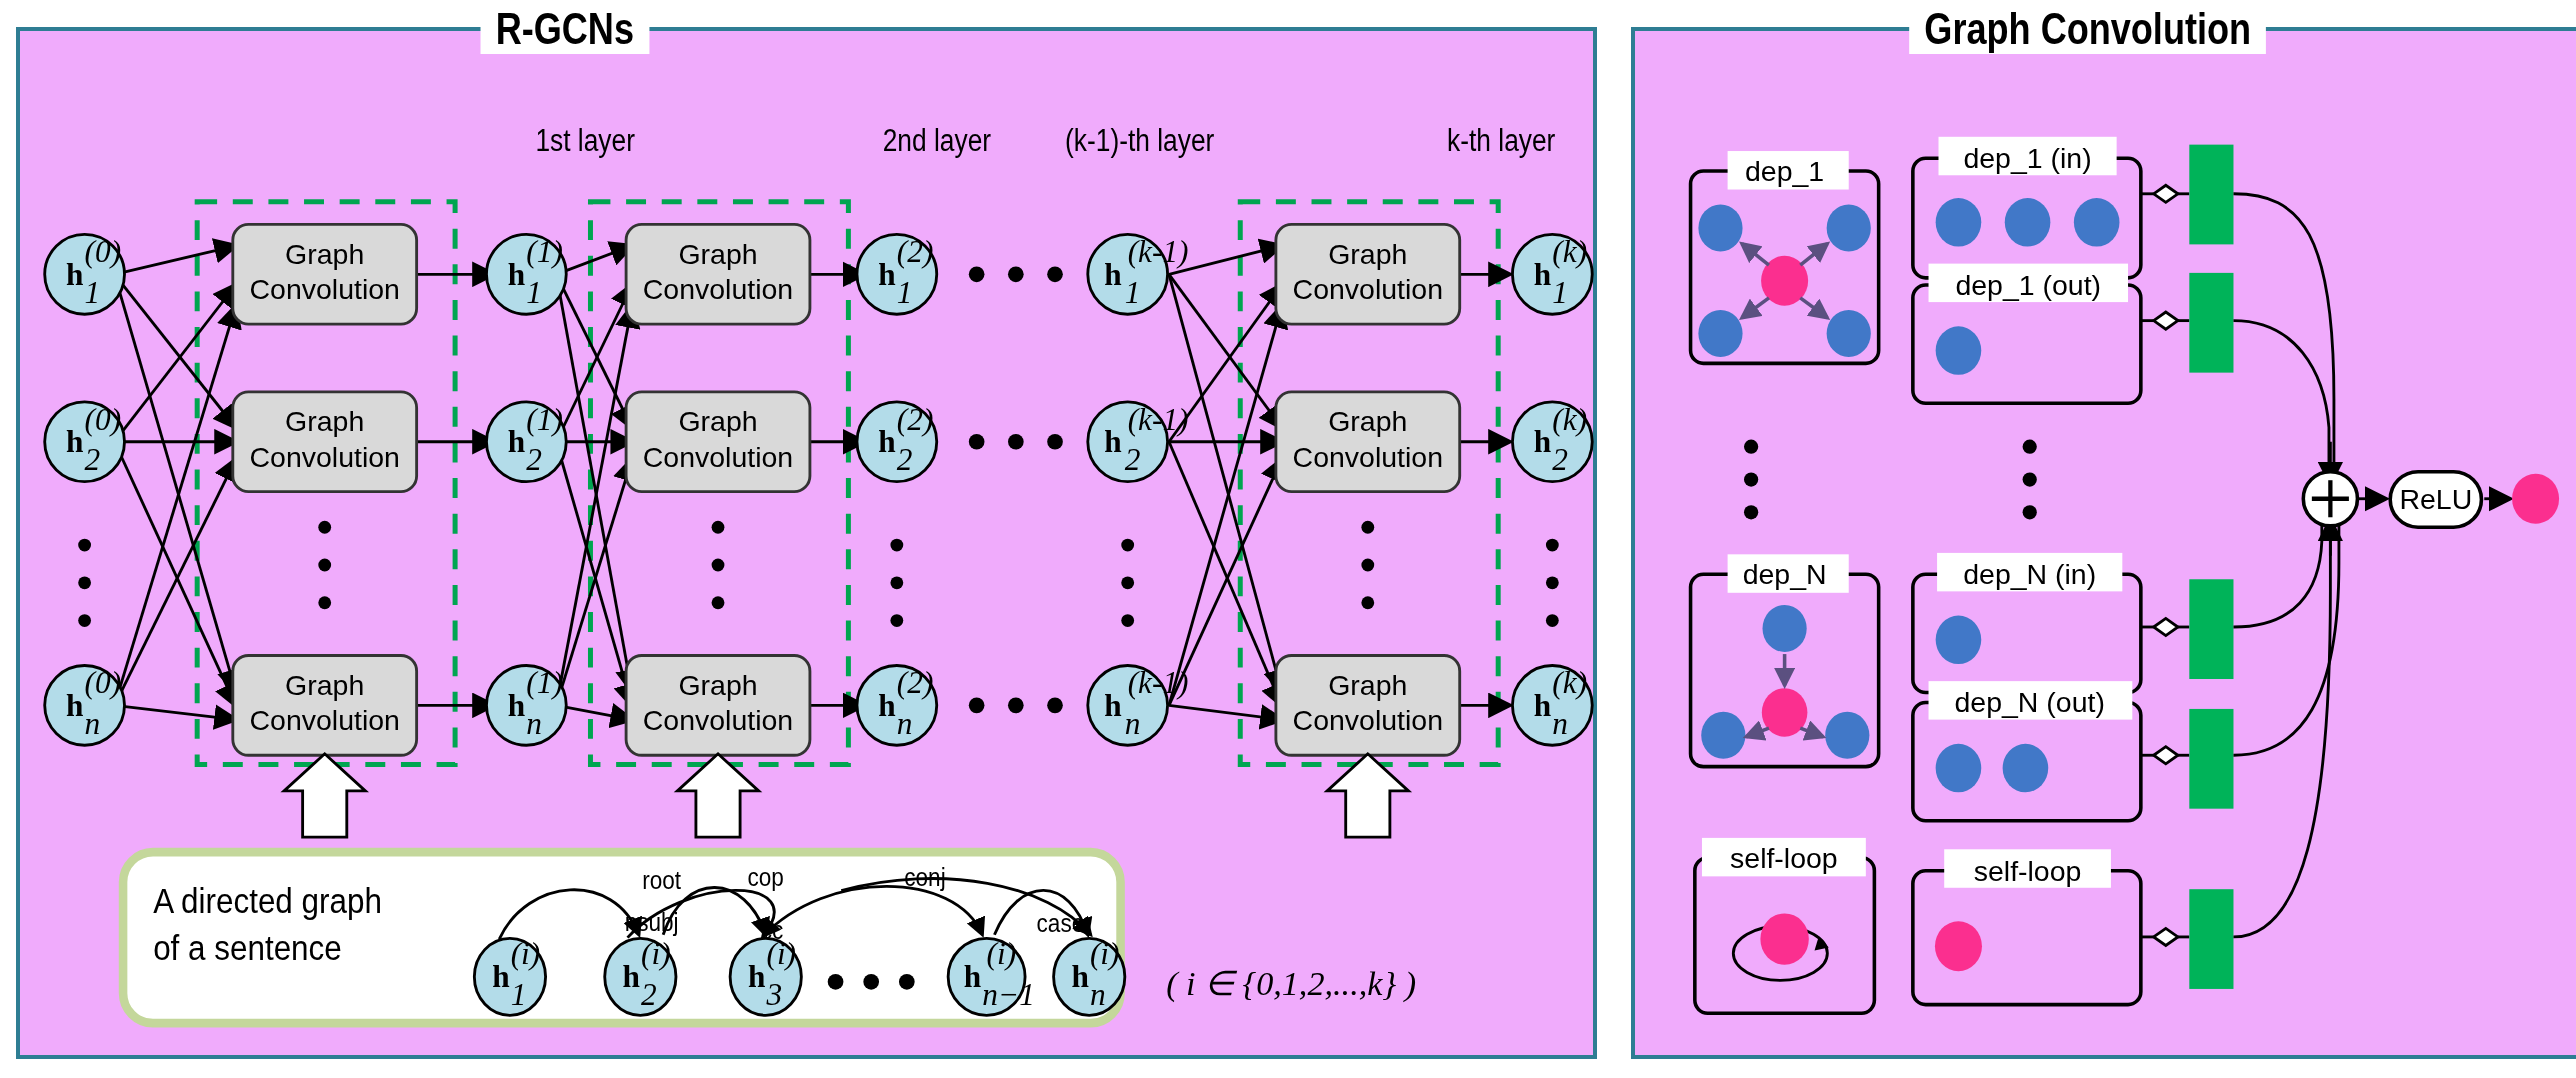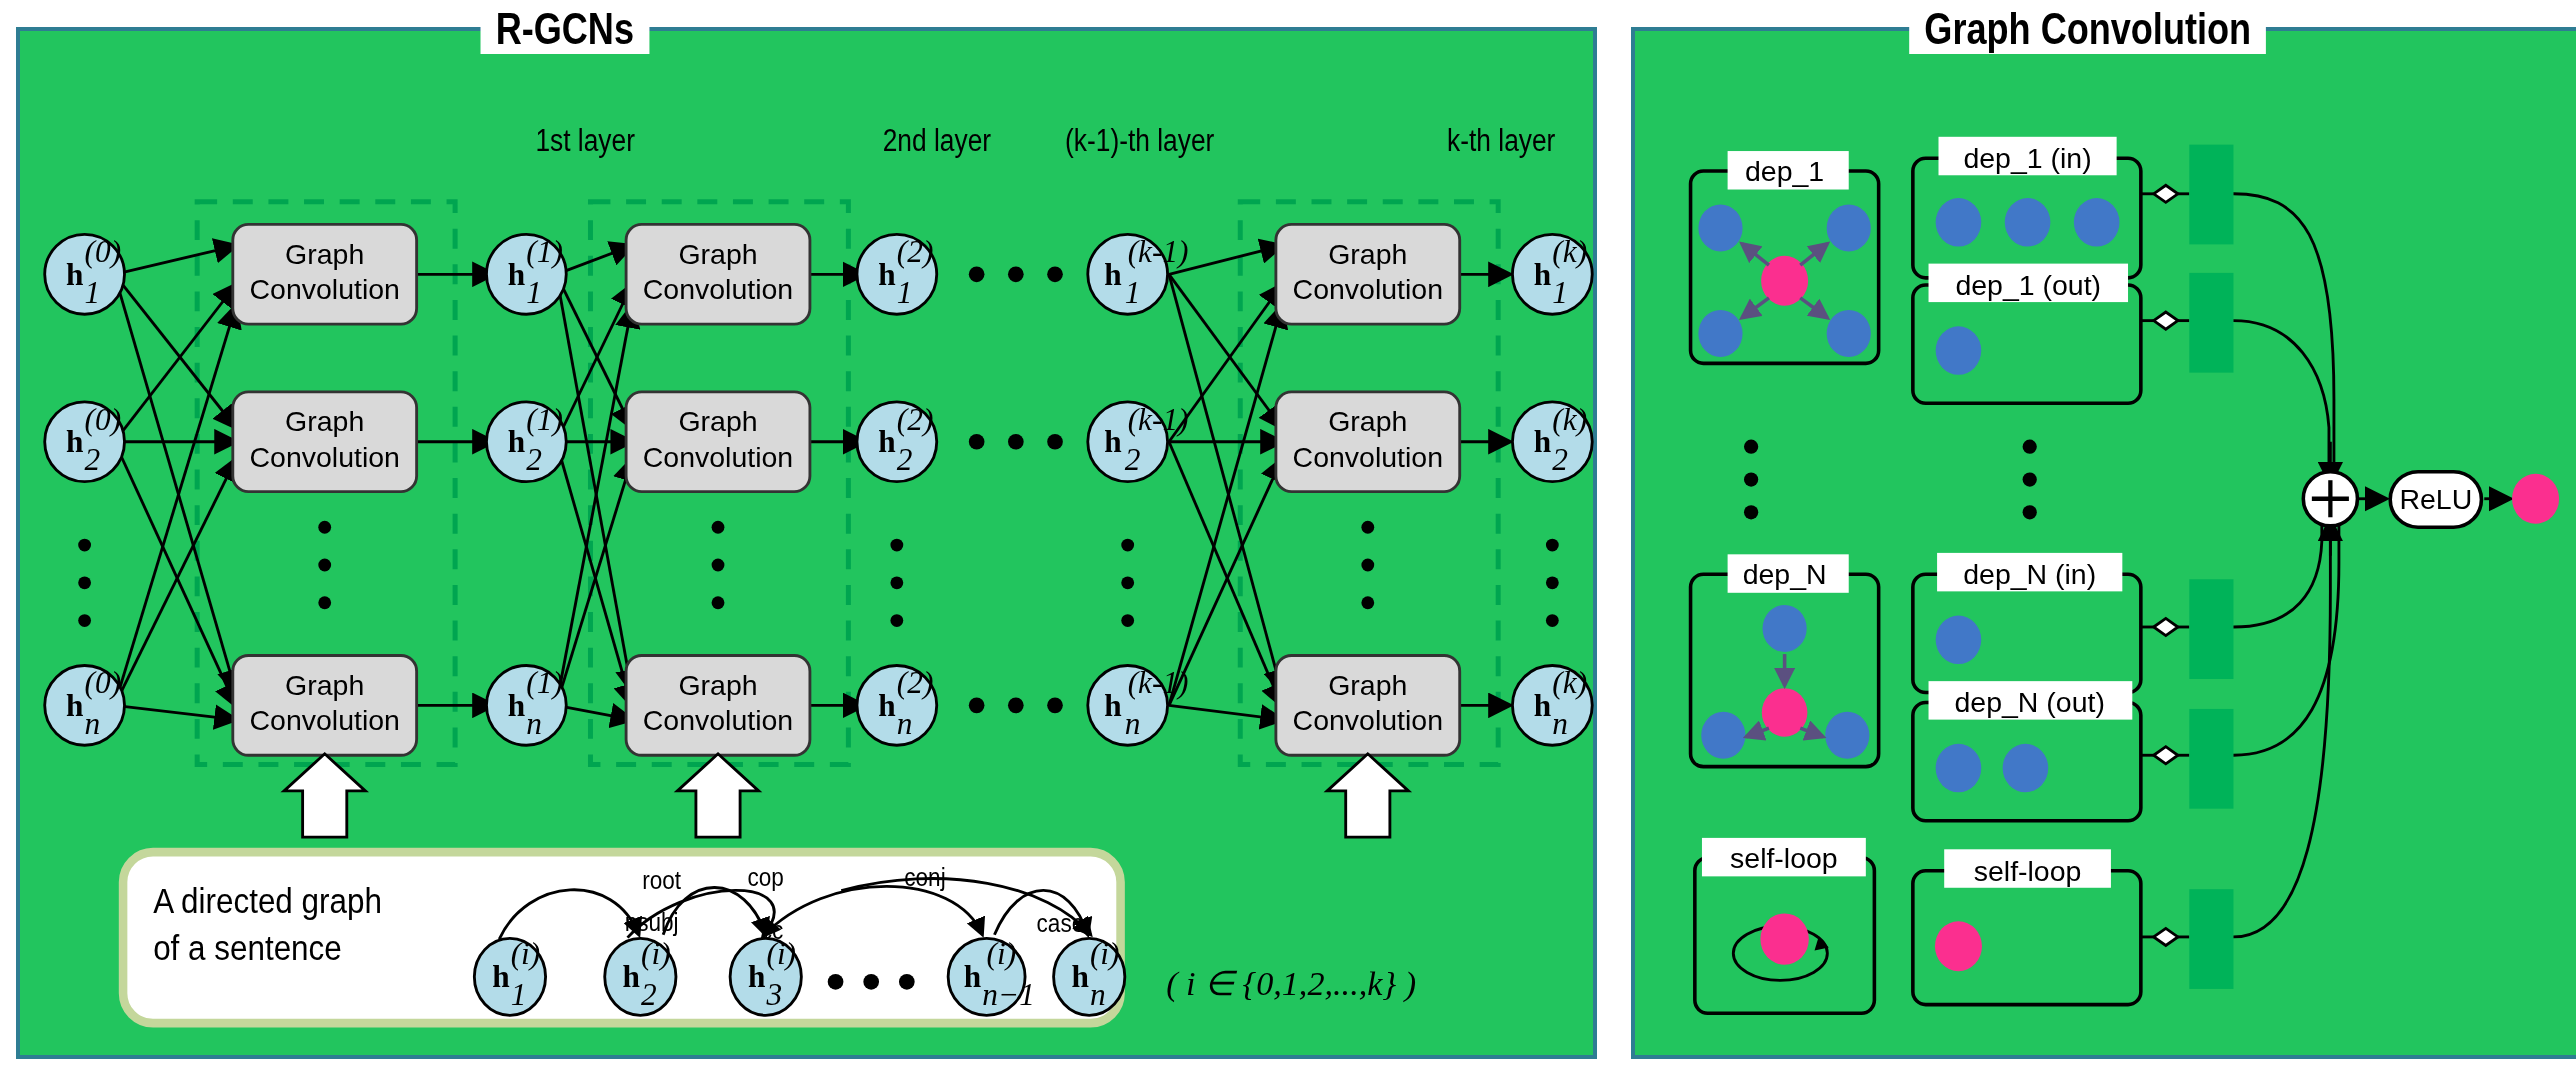--- a/index.html
+++ b/index.html
@@ -1,19 +1,19 @@
 <!DOCTYPE html>
 <html style="font-size:11.4px"><head>
 <meta charset="utf-8">
 <style>
   html,body{margin:0;padding:0;background:#ffffff;}
   body{width:2576px;height:1078px;position:relative;
        font-family:"Liberation Sans", sans-serif;overflow:hidden;}
 
-  .panel{position:absolute;border:4.3px solid #2e7d93;box-sizing:border-box;background:#22c55e;padding-left:13px;}
+  .panel{position:absolute;border:4.3px solid #2e7d93;box-sizing:border-box;background:#f0abfc;padding-left:13px;}
   #panel-left {left:15.7px;  top:27px;  width:1581px; height:1032px;}
   #panel-right{left:1631px;top:27px;  width:1005px; height:1032px;}
 
   .panel-title{position:absolute;top:-27px;background:#fff;
       font-weight:bold;font-size:44px;color:#000;
       padding:0 18.5px;white-space:nowrap;line-height:50px;
       font-family:"Liberation Sans", sans-serif;
       transform:scaleX(0.82);}
   #title-rgcn{left:442px;}
   #title-gc{left:235px;}

